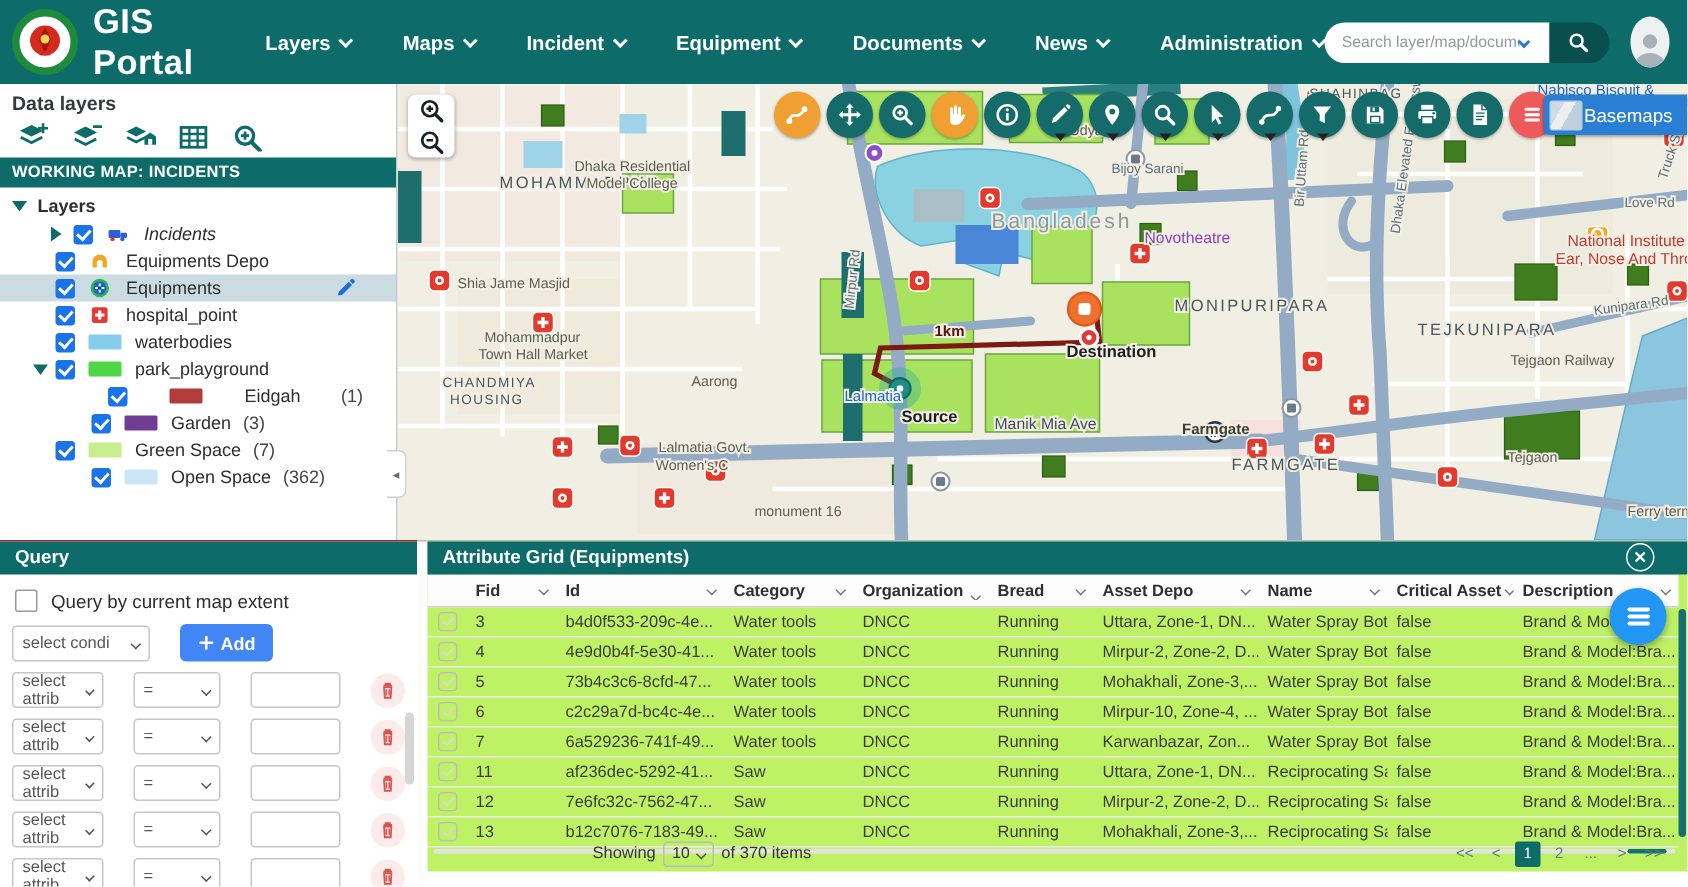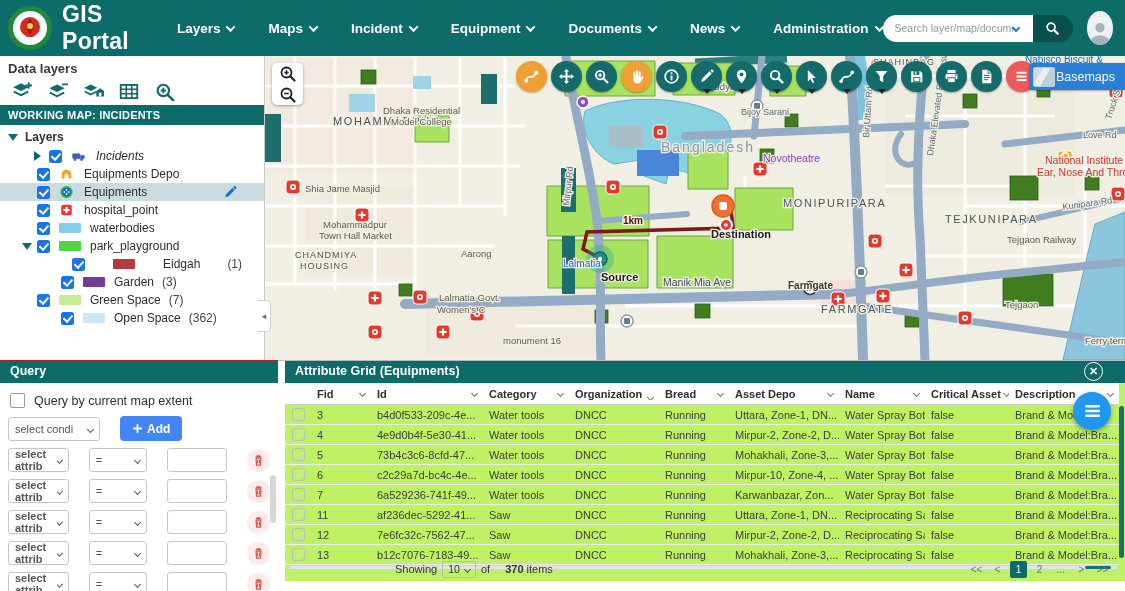--- a/index.html
+++ b/index.html
@@ -72,21 +72,21 @@
   
   .qpanel { position:absolute; left:0; top:360px; width:278px; height:261px; background:#fff; z-index:20; border-top:1px solid #b91c1c; }
   .qhead { background:#0d6b6a; color:#fff; font-size:12.5px; font-weight:bold; height:22px; padding:3px 0 0 10px; }
   .qbody { position:relative; padding:8px 8px 0 8px; }
   .qextent { display:flex; align-items:center; gap:9px; font-size:12.5px; color:#2e2e2e; margin:2px 0 8px 2px; }
   .qcheck { width:15px; height:15px; border:1.5px solid #9a9a9a; border-radius:2px; background:#fff; cursor:pointer; }
   .qrow { display:flex; align-items:flex-end; gap:20px; margin-bottom:7px; }
   .qsel { height:24px; border:1px solid #c6c6c6; border-radius:3px; background:#fff; display:flex; align-items:center; justify-content:space-between; padding:0 6px; font-size:11px; color:#555; cursor:pointer; }
   .qsel .gchev { width:5px; height:5px; border-right:1.6px solid #555; border-bottom:1.6px solid #555; transform:rotate(45deg); margin-left:4px; }
   .w-cond { width:92px; }
-  .w-attr { width:90px;font-weight:bold; }
+  .w-attr { width:90px; }
   .w-op { width:86px; }
   .qinput { width:60px; height:24px; border:1px solid #c6c6c6; border-radius:3px; font-size:11px; padding:0 5px; outline:none; flex:1; font-family:"Liberation Sans",sans-serif;}
   .addbtn { height:25px; background:#4285f4; color:#fff; border:none; border-radius:4px; font-size:12px; font-weight:bold; padding:0 12px; cursor:pointer; display:flex; align-items:center; gap:4px; font-family:"Liberation Sans",sans-serif; }
   .trashbtn { width:23px; height:23px; border-radius:50%; background:#fdeaea; display:flex; align-items:center; justify-content:center; cursor:pointer; flex:0 0 23px; }
   .qscroll { position:absolute; right:2px; top:92px; width:6px; height:48px; background:#d6d6d6; border-radius:3px; }
   .vgap { position:absolute; left:278px; top:360px; width:7px; height:231px; background:#fdfdfd; border-top:1px solid #bbb; z-index:19; }
 
   
   .gpanel { position:absolute; left:285px; top:360px; width:840px; height:221px; background:#bef264; z-index:20; border-top:1px solid #bbb; }
   .ghead { background:#0d6b6a; color:#fff; font-size:12.5px; font-weight:bold; height:22px; padding:3px 0 0 10px; position:relative; }
@@ -101,21 +101,21 @@
   .rowcbx::after { content:""; position:absolute; left:3.5px; top:1px; width:3px; height:6px; border-right:1.8px solid #d8d8d8; border-bottom:1.8px solid #d8d8d8; transform:rotate(42deg); }
   .gscroll-v { position:absolute; right:1px; top:45px; width:5px; height:152px; background:#157070; border-radius:3px; }
   .gscroll-h { position:absolute; left:4px; top:205px; width:828px; height:3px; background:#e3e3e3; border-radius:2px; }
   .gscroll-h .thumb { position:absolute; right:6px; width:26px; height:3px; background:#157070; border-radius:2px; }
   .gfooter { position:absolute; left:0; bottom:0; width:840px; height:24px; display:flex; align-items:center; font-size:11px; color:#333; padding:0 10px 0 110px; }
   .pagesize { border:1px solid #bbb; border-radius:3px; height:17px; display:flex; align-items:center; gap:5px; padding:0 5px; margin:0 5px; font-size:10.5px; cursor:pointer; }
   .pager { margin-left:auto; display:flex; gap:4px; align-items:center; margin-right:4px; }
   .pg { min-width:17px; height:17px; display:flex; align-items:center; justify-content:center; font-size:10px; color:#5c7a7a; cursor:pointer; border-radius:2px; padding:0 2px; }
   .pg.active { background:#0d6b6a; color:#fff; }
   .floatmenu { position:absolute; left:1073px; top:392px; width:38px; height:38px; border-radius:50%; background:#2196f3; z-index:40; display:flex; align-items:center; justify-content:center; box-shadow:0 2px 5px rgba(0,0,0,.35); cursor:pointer; }
-  b { font-weight:bold;margin-left:12px; }
+  b { font-weight:normal; }
 </style>
 </head>
 <body>
 
 <div id="app">
 
   <div class="topbar">
     <svg class="logo" viewBox="0 0 44 44">
       <circle cx="22" cy="22" r="21" fill="#fff"></circle>
       <circle cx="22" cy="22" r="19.5" fill="none" stroke="#1d8a3c" stroke-width="5"></circle>

